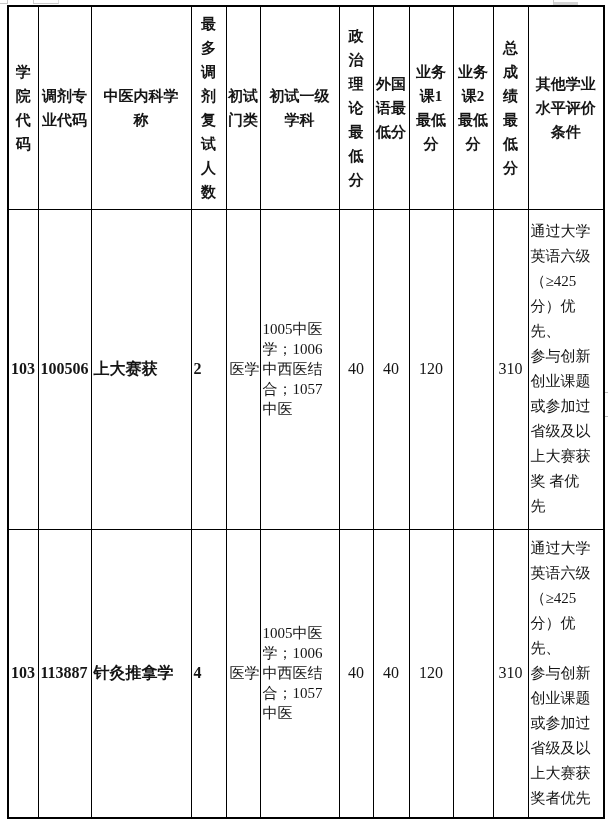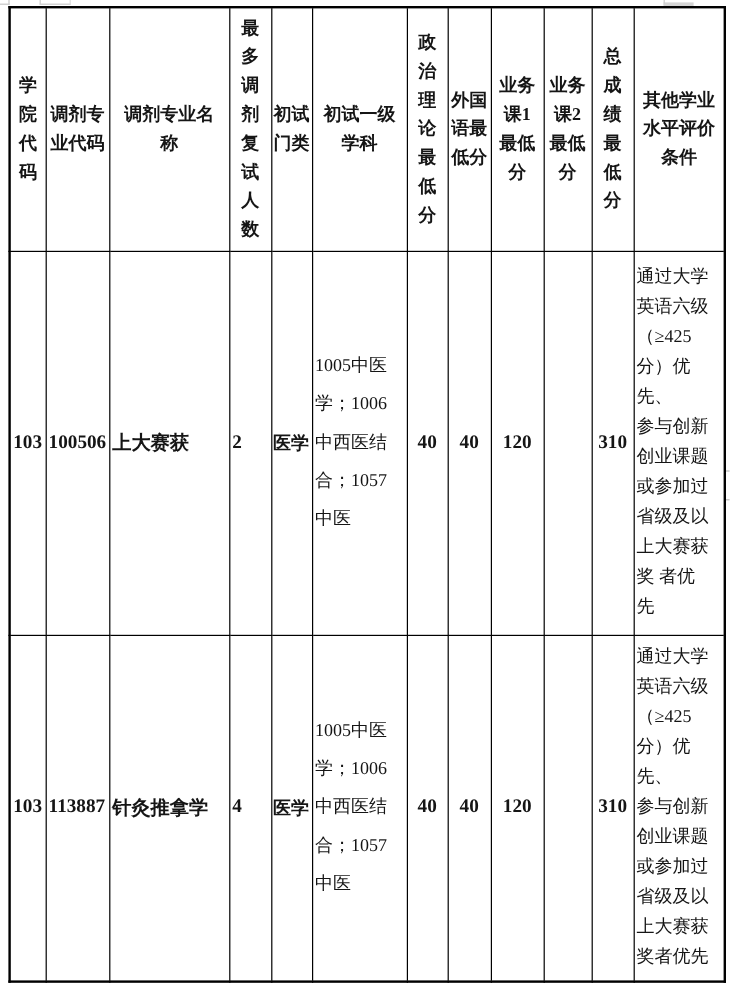--- a/index.html
+++ b/index.html
@@ -46,34 +46,34 @@
     text-align: center;
     white-space: pre-line;
   }
   td.b-left {
     font-weight: bold;
     font-size: 16px;
     text-align: left;
     padding-left: 2px;
   }
   td.b-left-sm {
-    font-weight: bold;
+    font-weight: normal;
     font-size: 15px;
-    text-align: left;
+    text-align: right;
     padding-left: 1px;
   }
   td.score {
-    font-weight: bold;
+    font-weight: normal;
     font-size: 16px;
     text-align: center;
   }
   td.wrap {
     font-weight: normal;
     font-size: 15px;
-    line-height: 32px;
+    line-height: 20px;
     white-space: pre-line;
     text-align: left;
     padding-left: 2px;
     padding-right: 1px;
   }
   td.cond {
     line-height: 25px;
     margin-top: 39px;
   }
 
@@ -145,21 +145,21 @@
         <col class="c12">
     </colgroup>
     <thead>
       <tr>
         <th class="hd">学
 院
 代
 码</th>
         <th class="hd">调剂专
 业代码</th>
-        <th class="hd">调剂专业名
+        <th class="hd">中医内科学
 称</th>
         <th class="hd">最
 多
 调
 剂
 复
 试
 人
 数</th>
         <th class="hd">初试

